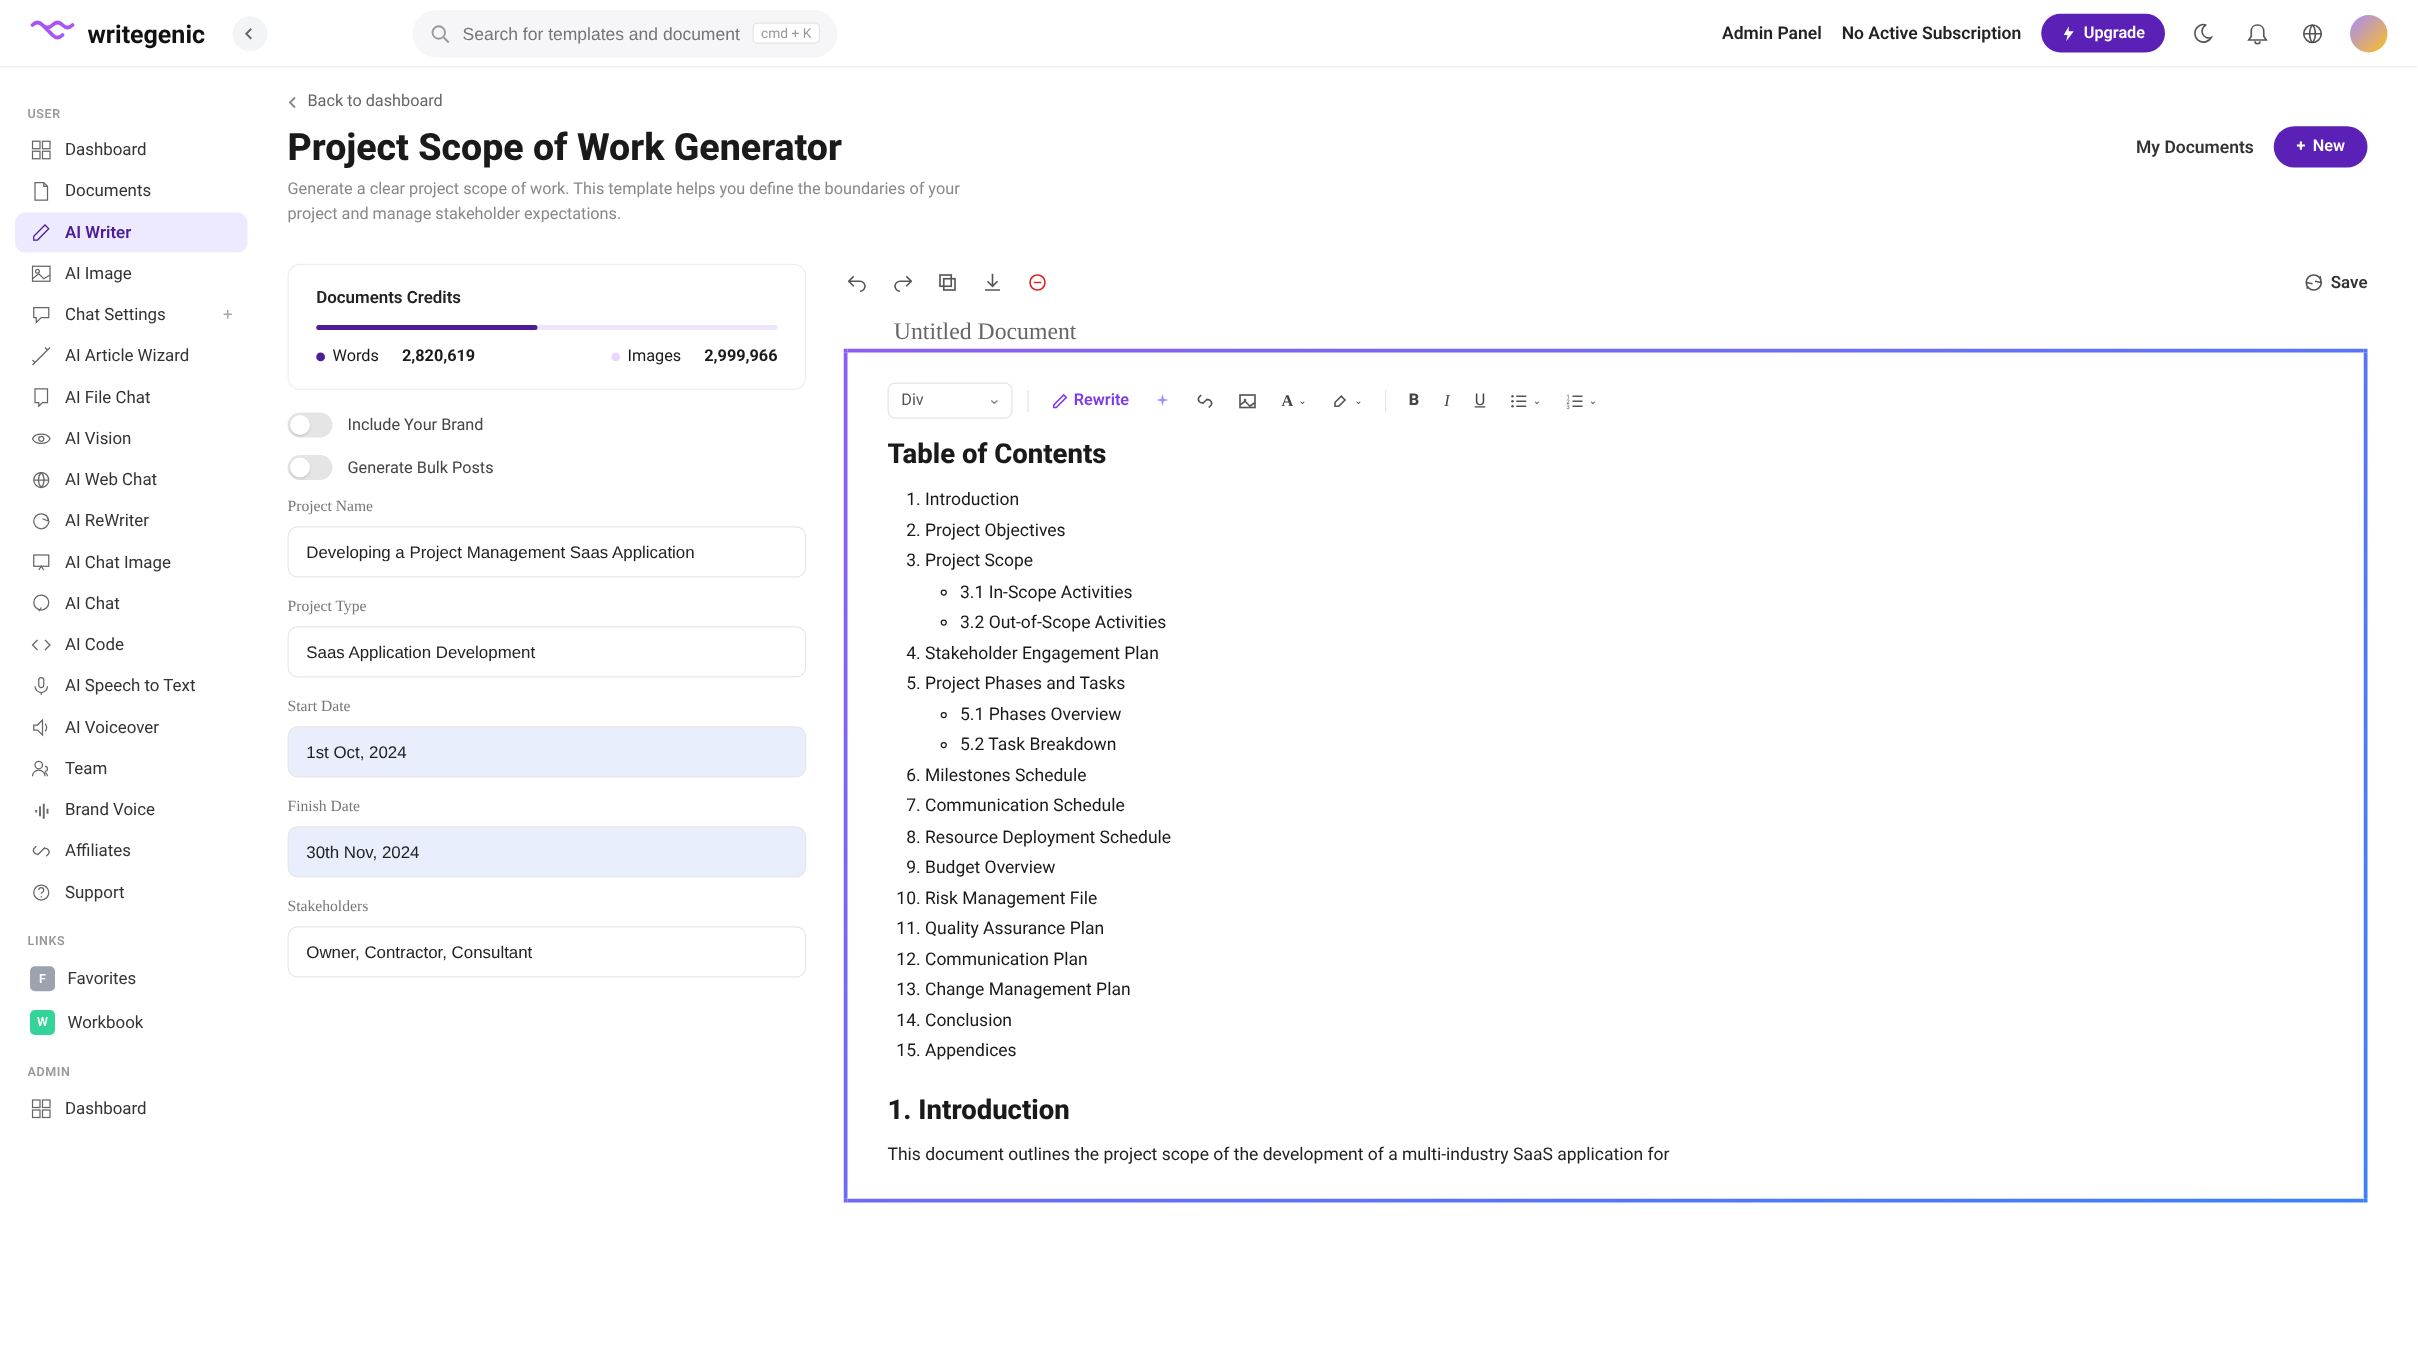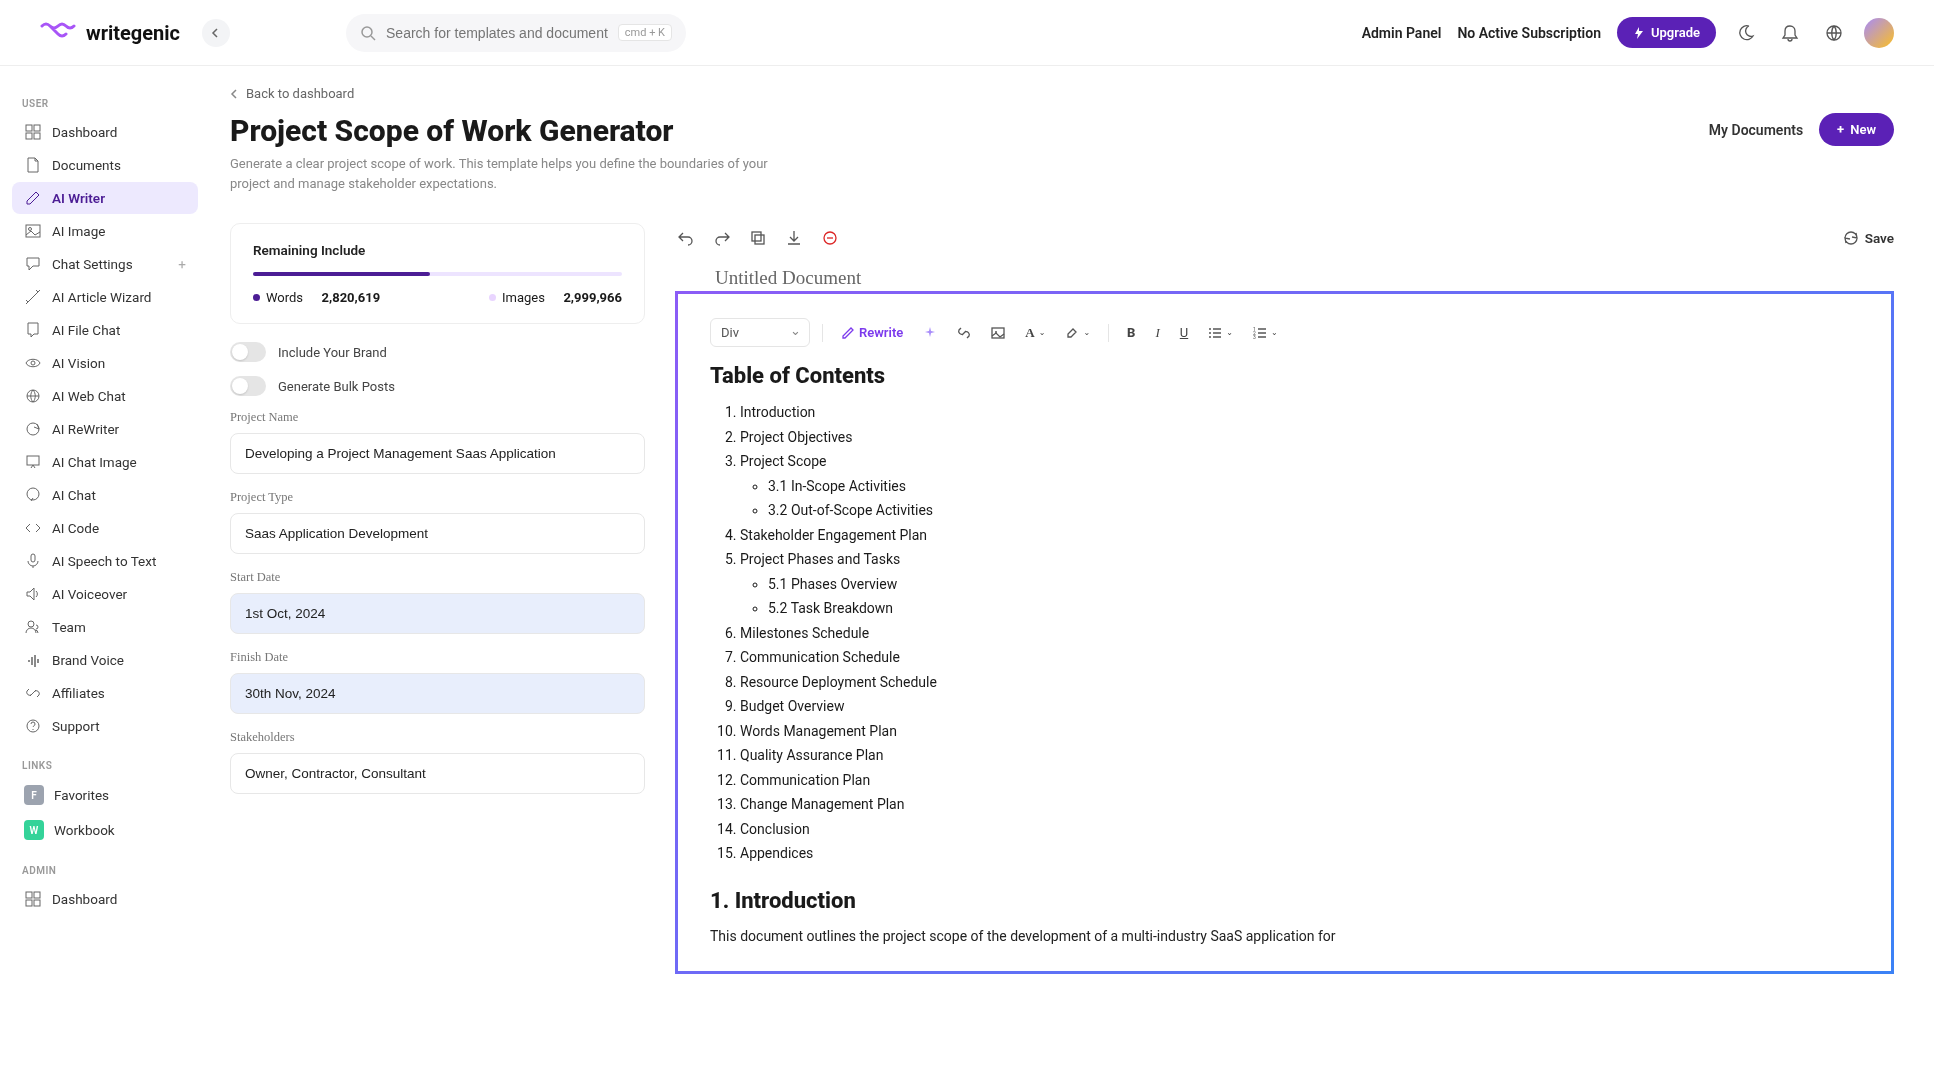--- a/index.html
+++ b/index.html
@@ -1,19 +1,19 @@
 <!DOCTYPE html>
 <html><head>
 <meta charset="utf-8">
 <style>
 * { margin: 0; padding: 0; box-sizing: border-box; }
 body { font-family: -apple-system, BlinkMacSystemFont, "Segoe UI", Roboto, sans-serif; background: #fff; color: #1a1a1a; font-size: 14px; }
 
 
-.topbar { display: flex; align-items: center; height: 66px; padding: 0 40px; border-bottom: 1px solid #eee; gap: 16px; }
+.topbar { display: flex; align-items: center; height: 54px; padding: 0 24px; border-bottom: 1px solid #eee; gap: 16px; }
 .logo { display: flex; align-items: center; gap: 6px; font-weight: 700; font-size: 20px; color: #111; }
 .logo .mark { display:inline-flex; }
 .collapse-btn { width: 28px; height: 28px; border-radius: 50%; background: #f3f4f6; display: flex; align-items: center; justify-content: center; cursor: pointer; margin-left: 6px;}
 .search { flex: 0 0 340px; margin-left: 100px; height: 38px; background: #f6f6f8; border-radius: 20px; display: flex; align-items: center; padding: 0 14px; gap: 10px; color: #888; }
 .search input { border: none; background: transparent; flex: 1; font-size: 14px; color: #333; outline: none; }
 .search .kbd { font-size: 11px; color: #999; background: #fff; border: 1px solid #e5e5e5; padding: 1px 6px; border-radius: 4px; }
 .top-spacer { flex: 1; }
 .top-link { font-size: 14px; font-weight: 600; color: #222; cursor: pointer; }
 .upgrade-btn { background: #5b21b6; color: #fff; padding: 8px 16px; border-radius: 20px; font-weight: 600; font-size: 13px; display: flex; align-items: center; gap: 6px; cursor:pointer;}
 .icon-btn { width: 28px; height: 28px; display:flex; align-items:center; justify-content:center; color:#555; cursor:pointer;}
@@ -351,21 +351,21 @@
           <span style="font-weight:700">+</span>
           <span>New</span>
         </div>
       </div>
     </div>
 
     <div class="content-row">
 
       <div class="form-col">
         <div class="credits-box">
-          <h4>Remaining Include</h4>
+          <h4>Documents Credits</h4>
           <div class="credits-bar">
               <div class="fill"></div>
             </div>
           <div class="credits-row">
             <div class="credits-item">
               <span class="dot" style="background:#4c1d95"></span>
               <span>Words</span>&nbsp;&nbsp;
               <strong>2,820,619</strong>
             </div>
             <div class="credits-item">
@@ -518,21 +518,21 @@
                 </ul></li>
               <li>Stakeholder Engagement Plan</li>
               <li>Project Phases and Tasks<ul>
                   <li>5.1 Phases Overview</li>
                   <li>5.2 Task Breakdown</li>
                 </ul></li>
               <li>Milestones Schedule</li>
               <li>Communication Schedule</li>
               <li>Resource Deployment Schedule</li>
               <li>Budget Overview</li>
-              <li>Words Management Plan</li>
+              <li>Risk Management File</li>
               <li>Quality Assurance Plan</li>
               <li>Communication Plan</li>
               <li>Change Management Plan</li>
               <li>Conclusion</li>
               <li>Appendices</li>
             </ol>
           <h2 class="section">1. Introduction</h2>
           <p>This document outlines the project scope of the development of a multi-industry SaaS application for</p>
         </div>
       </div>

